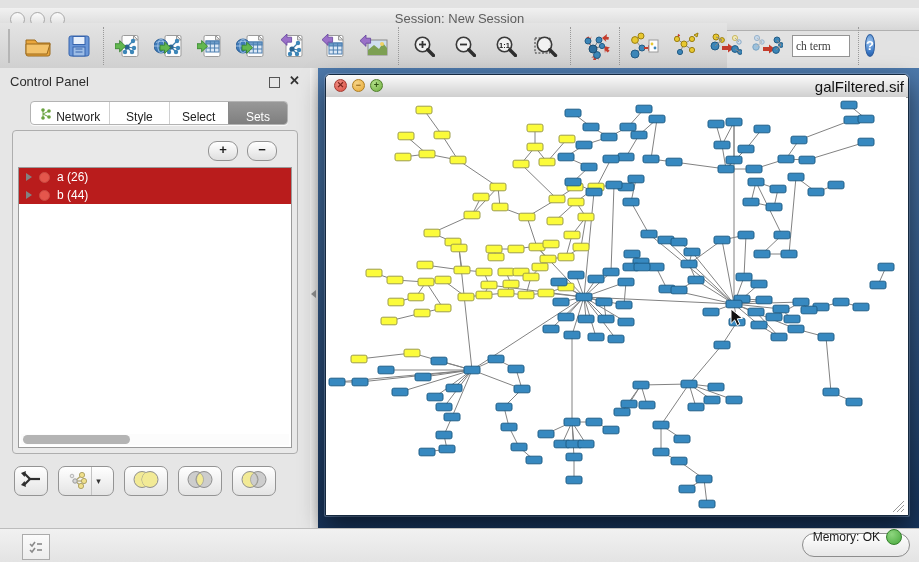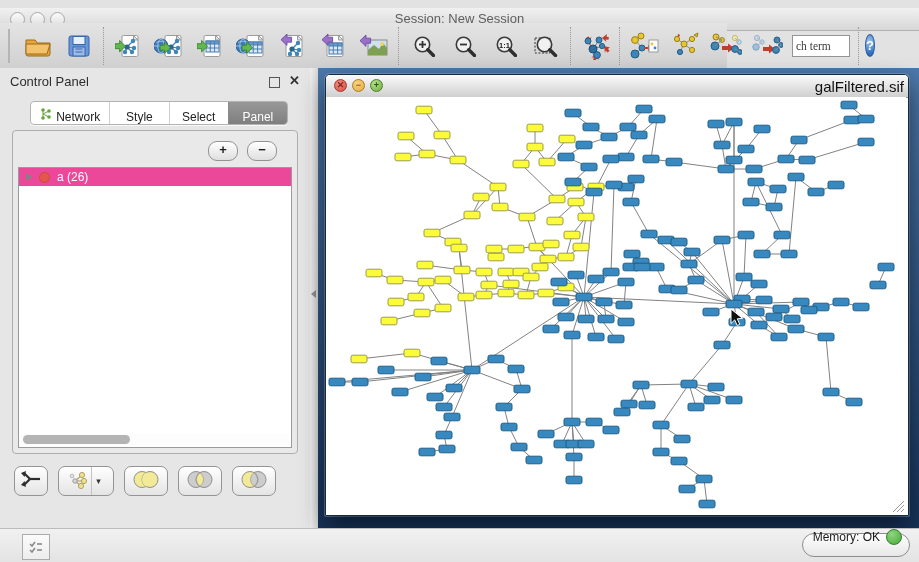--- a/index.html
+++ b/index.html
@@ -45,21 +45,21 @@
     border-radius:0 3px 3px 0;border-left-color:#8a8a8a}
   #sets-box{position:absolute;left:12px;top:62px;width:286px;height:324px;
     border:1px solid #aeaeae;border-radius:4px;background:#e9e9e9;box-sizing:border-box}
   #sets-actions{position:absolute;top:10px;right:20px;display:flex;gap:9px}
   .pill-btn{width:28px;height:18px;border:1px solid #939393;border-radius:9px;
     background:linear-gradient(#ffffff,#dfdfdf);font-weight:bold;font-size:13px;
     line-height:16px;text-align:center;color:#1c1c1c}
   #sets-list{position:absolute;left:5px;top:36px;right:5px;bottom:5px;
     background:#fff;border:1px solid #9a9a9a;overflow:hidden}
   .set-row{height:18px;display:flex;align-items:center;gap:7px;padding-left:7px;font-size:12px}
-  .set-row.selected{background:#ec4899;color:#fff}
+  .set-row.selected{background:#b91c1c;color:#fff}
   .tri{width:0;height:0;border-left:6px solid #828282;border-top:4px solid transparent;
     border-bottom:4px solid transparent}
   .dot{width:11px;height:11px;border-radius:50%;background:#e4564c;border:1px solid #c84b42;box-sizing:border-box}
   #sets-hscroll{position:absolute;left:2px;right:2px;bottom:2px;height:11px;background:#fcfcfc}
   #sets-hthumb{position:absolute;left:2px;top:1px;width:40%;height:9px;border-radius:5px;background:#b4b4b4}
   #sets-toolbar{position:absolute;left:14px;top:396px;width:286px;height:34px;
     display:flex;gap:10px;align-items:center}
   .cmd-btn{height:30px;border:1px solid #949494;border-radius:7px;
     background:linear-gradient(#ffffff,#e4e4e4);display:flex;align-items:center;
     justify-content:center;box-sizing:border-box}
@@ -440,34 +440,39 @@
           </svg></span>
         <span>Network</span>
       </div>
       <div class="tab">
         <span>Style</span>
       </div>
       <div class="tab">
         <span>Select</span>
       </div>
       <div class="tab active">
-        <span>Panel</span>
+        <span>Sets</span>
       </div>
     </div>
   <div id="sets-box">
     <div id="sets-actions">
       <div class="pill-btn">+</div>
       <div class="pill-btn">−</div>
     </div>
     <div id="sets-list">
       <div id="sets-rows">
           <div class="set-row selected">
             <span class="tri"></span>
             <span class="dot"></span>
             <span>a (26)</span>
+          </div>
+          <div class="set-row selected">
+            <span class="tri"></span>
+            <span class="dot"></span>
+            <span>b (44)</span>
           </div>
         </div>
       <div id="sets-hscroll">
         <div id="sets-hthumb"></div>
       </div>
     </div>
   </div>
   <div id="sets-toolbar">
       <div class="cmd-btn" style="width: 34px;">
         <span><svg width="26" height="22" viewBox="0 0 26 22">

